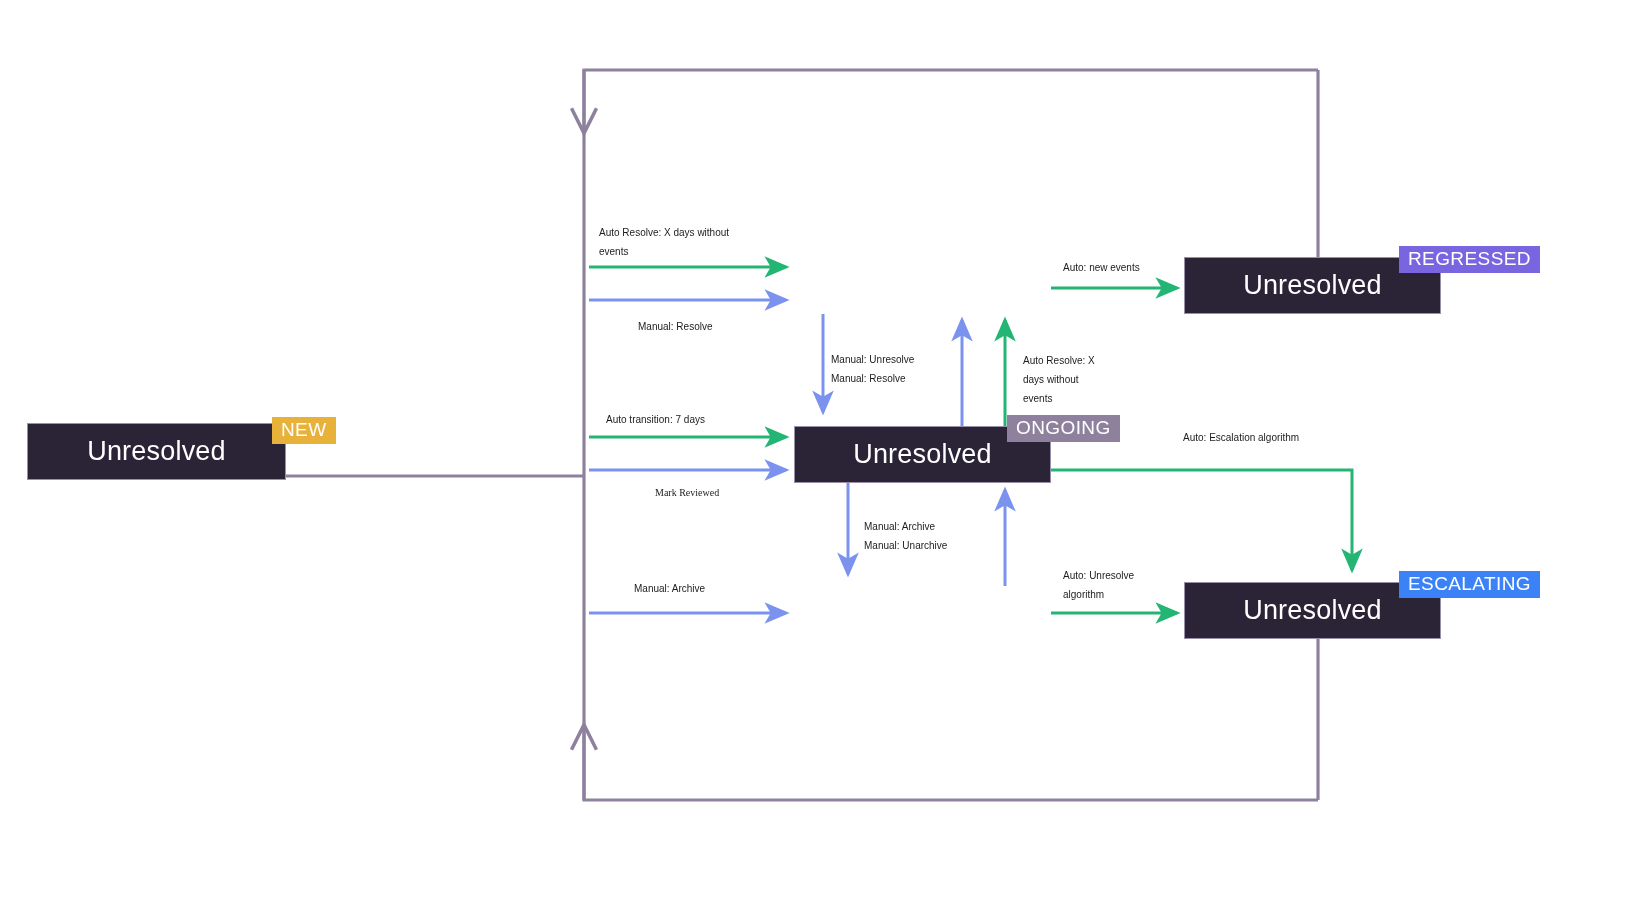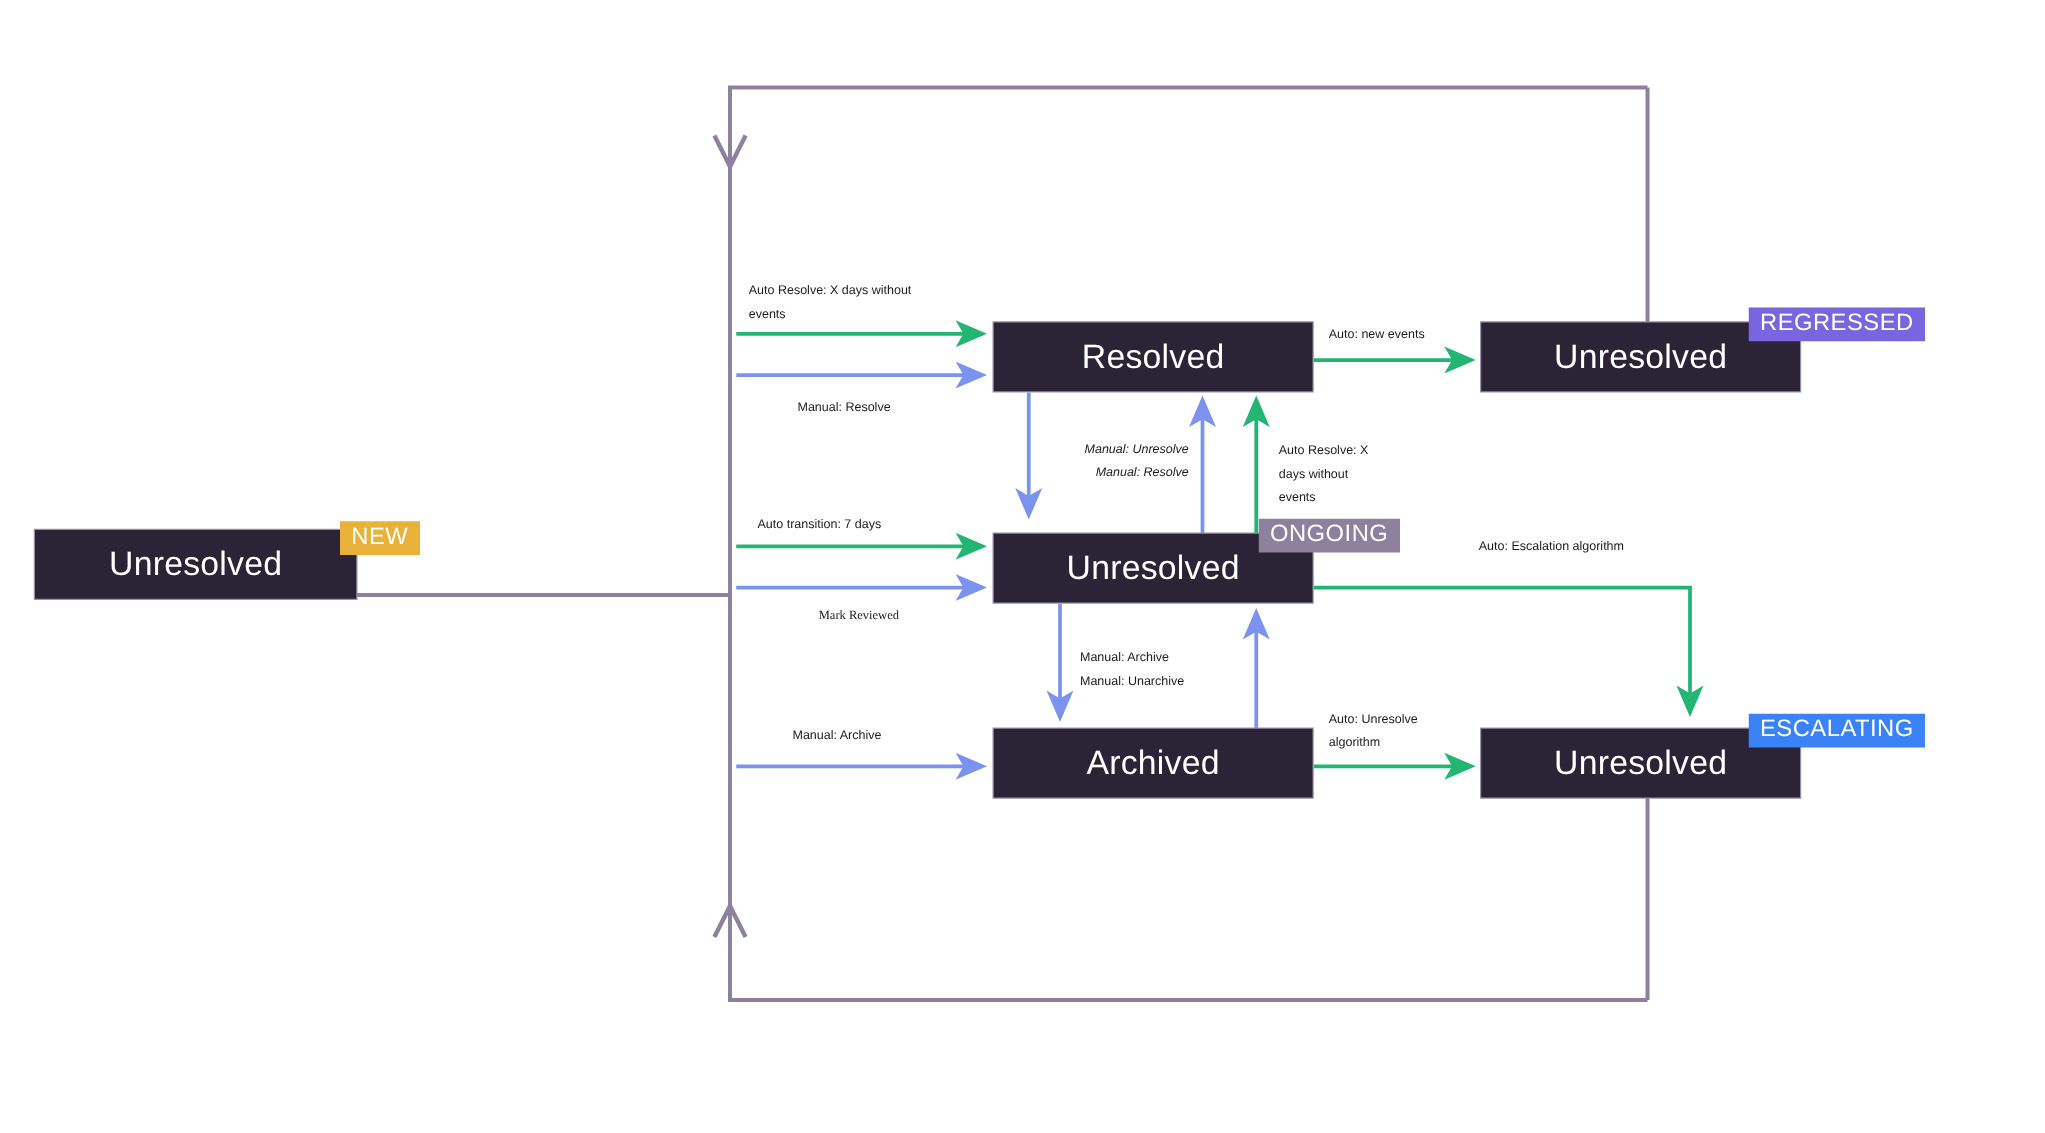--- a/index.html
+++ b/index.html
@@ -32,21 +32,21 @@
     white-space:nowrap;
     line-height:20px;
   }
   .edge-label{
     position:absolute;
     color:#1c1c1c;
     font-size:10px;
     line-height:19px;
     white-space:pre-line;
   }
-  .edge-label.center{text-align:right;font-style:italic;}
+  .edge-label.center{text-align:left;}
 </style>
 </head>
 <body>
 
 <div id="canvas">
 
   <svg class="layer" viewBox="0 0 1636 906">
     <defs>
       <marker id="ah-green" markerWidth="10" markerHeight="10" refX="7.2" refY="4" orient="auto" markerUnits="strokeWidth">
         <path d="M0,0.4 L8.4,4 L0,7.6 L2.1,4 Z" fill="#22b573"></path>
@@ -118,37 +118,31 @@
     <g>
       <path d="M1051,613 L1177,613" fill="none" stroke="#22b573" stroke-width="3" marker-end="url(#ah-green)"></path>
     </g>
   </svg>
 
   <div class="state-box" style="left:28px;top:424px;width:257px;height:55px;">
     <span>Unresolved</span>
   </div>
   <div class="badge" style="left:240px;top:417px;background:#e8b23a;margin-left:32px;">NEW</div>
 
-  <div class="state-box" style="left:795px;top:258px;width:255px;height:55px;">
-    <span>Resolved</span>
-  </div>
 
   <div class="state-box" style="left:1185px;top:258px;width:255px;height:55px;">
     <span>Unresolved</span>
   </div>
   <div class="badge" style="left:1399px;top:246px;background:#7965e0;">REGRESSED</div>
 
   <div class="state-box" style="left:795px;top:427px;width:255px;height:55px;">
     <span>Unresolved</span>
   </div>
   <div class="badge" style="left:1007px;top:415px;background:#8d819d;">ONGOING</div>
 
-  <div class="state-box" style="left:795px;top:583px;width:255px;height:55px;">
-    <span>Archived</span>
-  </div>
 
   <div class="state-box" style="left:1185px;top:583px;width:255px;height:55px;">
     <span>Unresolved</span>
   </div>
   <div class="badge" style="left:1399px;top:571px;background:#3b82f6;">ESCALATING</div>
 
   <div class="edge-label" style="left:599px;top:223px;width:210px;">Auto Resolve: X days without
 events</div>
 
   <div class="edge-label" style="left:638px;top:317px;">Manual: Resolve</div>

